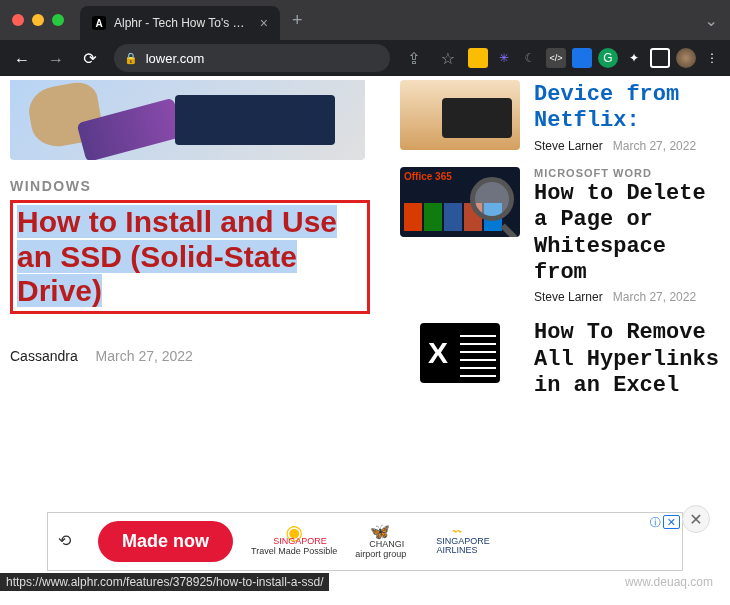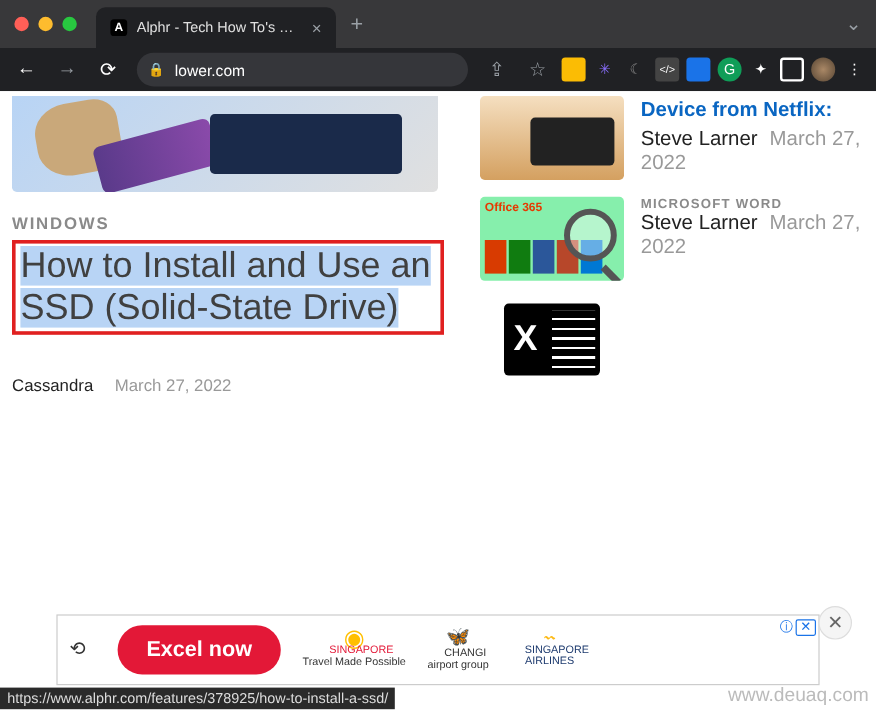--- a/index.html
+++ b/index.html
@@ -29,63 +29,63 @@
     .main-col { width: 360px; padding-top: 4px; }
     .side-col { flex: 1; padding-top: 4px; display: flex; flex-direction: column; gap: 14px; }
 
     .hero-img { width: 355px; height: 80px; background: linear-gradient(135deg, #b8d4f5 0%, #e0e0e0 100%); border-radius: 0 0 4px 4px; position: relative; overflow: hidden; }
     .hero-hand { position: absolute; left: 20px; top: 5px; width: 70px; height: 60px; background: #c9a87a; border-radius: 40% 30% 30% 40%; transform: rotate(-10deg); }
     .hero-card { position: absolute; left: 70px; top: 30px; width: 100px; height: 40px; background: linear-gradient(90deg, #5a3a8a, #8a4aaa); border-radius: 6px; transform: rotate(-15deg); }
     .hero-ssd { position: absolute; right: 30px; top: 15px; width: 160px; height: 50px; background: #1a2a4a; border-radius: 4px; }
 
     .category { color: #8a8a8a; font-size: 14px; font-weight: 700; letter-spacing: 1.5px; margin: 18px 0 6px; }
     .headline-box { border: 3px solid #e02020; padding: 2px 4px; margin-bottom: 10px; }
-    .headline { font-size: 30px; font-weight: 400; color: #404040; line-height: 1.15; }
+    .headline { font-size: 30px; font-weight: 700; color: #b91c1c; line-height: 1.15; }
     .headline span { background: #b8d4f5; }
     .excerpt { font-size: 15px; color: #222; line-height: 1.45; margin-bottom: 18px; }
     .byline { font-size: 14px; color: #222; margin-top: 34px; }
     .byline .date { color: #999; margin-left: 14px; }
 
     
     .side-item { display: flex; gap: 14px; align-items: flex-start; }
     .side-thumb { width: 120px; height: 70px; border-radius: 4px; flex-shrink: 0; position: relative; overflow: hidden; }
     .t1 { background: linear-gradient(180deg, #f5dfc0 0%, #d4a060 100%); }
     .t1::after { content: ""; position: absolute; right: 8px; top: 18px; width: 70px; height: 40px; background: #222; border-radius: 4px; }
-    .t2 { background: #86efac; }
+    .t2 { background: #0f172a; }
     .t2-label { position: absolute; top: 4px; left: 4px; color: #e63900; font-size: 10px; font-weight: bold; }
     .t2-tiles { position: absolute; bottom: 6px; left: 4px; display: flex; gap: 2px; }
     .t2-tile { width: 18px; height: 28px; }
     .t2-glass { position: absolute; right: 6px; top: 10px; width: 44px; height: 44px; border: 5px solid #555; border-radius: 50%; background: rgba(255,255,255,0.4); }
     .t2-handle { position: absolute; right: 2px; bottom: 2px; width: 18px; height: 6px; background: #555; transform: rotate(45deg); }
     .t3 { background: #fff; display: flex; align-items: center; justify-content: center; }
     .excel-ico { width: 80px; height: 60px; background: #000; border-radius: 4px; position: relative; display: flex; align-items: center; }
     .excel-x { color: #fff; font-size: 30px; font-weight: 800; margin-left: 8px; }
     .excel-sheet { position: absolute; right: 4px; top: 6px; width: 36px; height: 48px; background: repeating-linear-gradient(#000, #000 6px, #fff 6px, #fff 8px); }
     .side-text { flex: 1; }
     .side-cat { color: #8a8a8a; font-size: 11px; font-weight: 700; letter-spacing: 1px; }
-    .side-title { font-size: 17px; font-weight: 800; color: #111; line-height: 1.2; margin: 2px 0 4px; }
+    .side-title { font-size: 22px; font-weight: 800; color: #111; line-height: 1.2; margin: 2px 0 4px; font-family: Liberation Mono, monospace; }
     .side-title.blue { color: #0a66c2; }
-    .side-meta { font-size: 17px; color: #222; }
+    .side-meta { font-size: 12px; color: #222; }
     .side-meta .date { color: #999; margin-left: 10px; }
 
     
     .ad-wrap { position: absolute; bottom: 34px; left: 50%; transform: translateX(-50%); width: 636px; border: 1px solid #ccc; background: #fff; padding: 8px 10px; display: flex; align-items: center; gap: 18px; }
     .ad-badge { position: absolute; top: 2px; right: 2px; font-size: 11px; color: #1a73e8; }
     .ad-badge .x { border: 1px solid #1a73e8; border-radius: 2px; padding: 0 3px; margin-left: 2px; }
     .ad-close { position: absolute; top: -8px; right: -28px; width: 28px; height: 28px; border-radius: 50%; background: #f5f5f5; border: 1px solid #ddd; display: flex; align-items: center; justify-content: center; color: #666; }
     .ad-refresh { width: 22px; height: 22px; font-size: 16px; color: #333; }
     .ad-cta { background: #e31837; color: #fff; font-weight: 700; font-size: 18px; padding: 10px 24px; border-radius: 24px; }
     .ad-logo { display: flex; flex-direction: column; align-items: center; font-size: 9px; color: #333; line-height: 1.1; text-align: center; }
     .ad-logo .top { font-weight: normal; margin-left: 12px; }
     .sg-dot { color: #ffbf00; font-size: 20px; line-height: 0.5; }
     .changi-icon { font-size: 16px; }
 
     
     .status { position: absolute; bottom: 14px; left: 0; background: #2a2a2a; color: #ddd; font-size: 12px; padding: 2px 6px; }
-    .watermark { position: absolute; bottom: 16px; right: 6px; color: #bbb; font-size: 16px; }
+    .watermark { position: absolute; bottom: 16px; right: 17px; color: #bbb; font-size: 12px; }
   </style>
 </head>
 <body>
 
 <div class="titlebar">
   <div class="traffic">
     <div class="traffic-dot" style="background:#ff5f57"></div>
     <div class="traffic-dot" style="background:#febc2e"></div>
     <div class="traffic-dot" style="background:#28c840"></div>
   </div>
@@ -159,42 +159,44 @@
           <div class="t2-tile" style="background:#107c10"></div>
           <div class="t2-tile" style="background:#2b579a"></div>
           <div class="t2-tile" style="background:#b7472a"></div>
           <div class="t2-tile" style="background:#0078d4"></div>
         </div>
         <div class="t2-glass"></div>
         <div class="t2-handle"></div>
       </div>
       <div class="side-text">
         <div class="side-cat">MICROSOFT WORD</div>
+        <div class="side-title">How to Delete a Page or Whitespace from</div>
         <div class="side-meta">
           <span>Steve Larner</span><span class="date">March 27, 2022</span>
         </div>
       </div>
     </div>
 
     <div class="side-item">
       <div class="side-thumb t3">
         <div class="excel-ico">
           <span class="excel-x">X</span>
             <div class="excel-sheet"></div>
         </div>
       </div>
       <div class="side-text">
+        <div class="side-title">How To Remove All Hyperlinks in an Excel</div>
       </div>
     </div>
   </div>
 </div>
 
 <div class="ad-wrap">
   <div class="ad-refresh">⟲</div>
-  <div class="ad-cta">Excel now</div>
+  <div class="ad-cta">Made now</div>
   <div class="ad-logo">
     <span class="sg-dot">◉</span>
     <span class="top" style="color:#e31837">SINGAPORE</span>
     <span>Travel Made Possible</span>
   </div>
   <div class="ad-logo">
     <span class="changi-icon">🦋</span>
     <span class="top">CHANGI</span>
     <span>airport group</span>
   </div>

